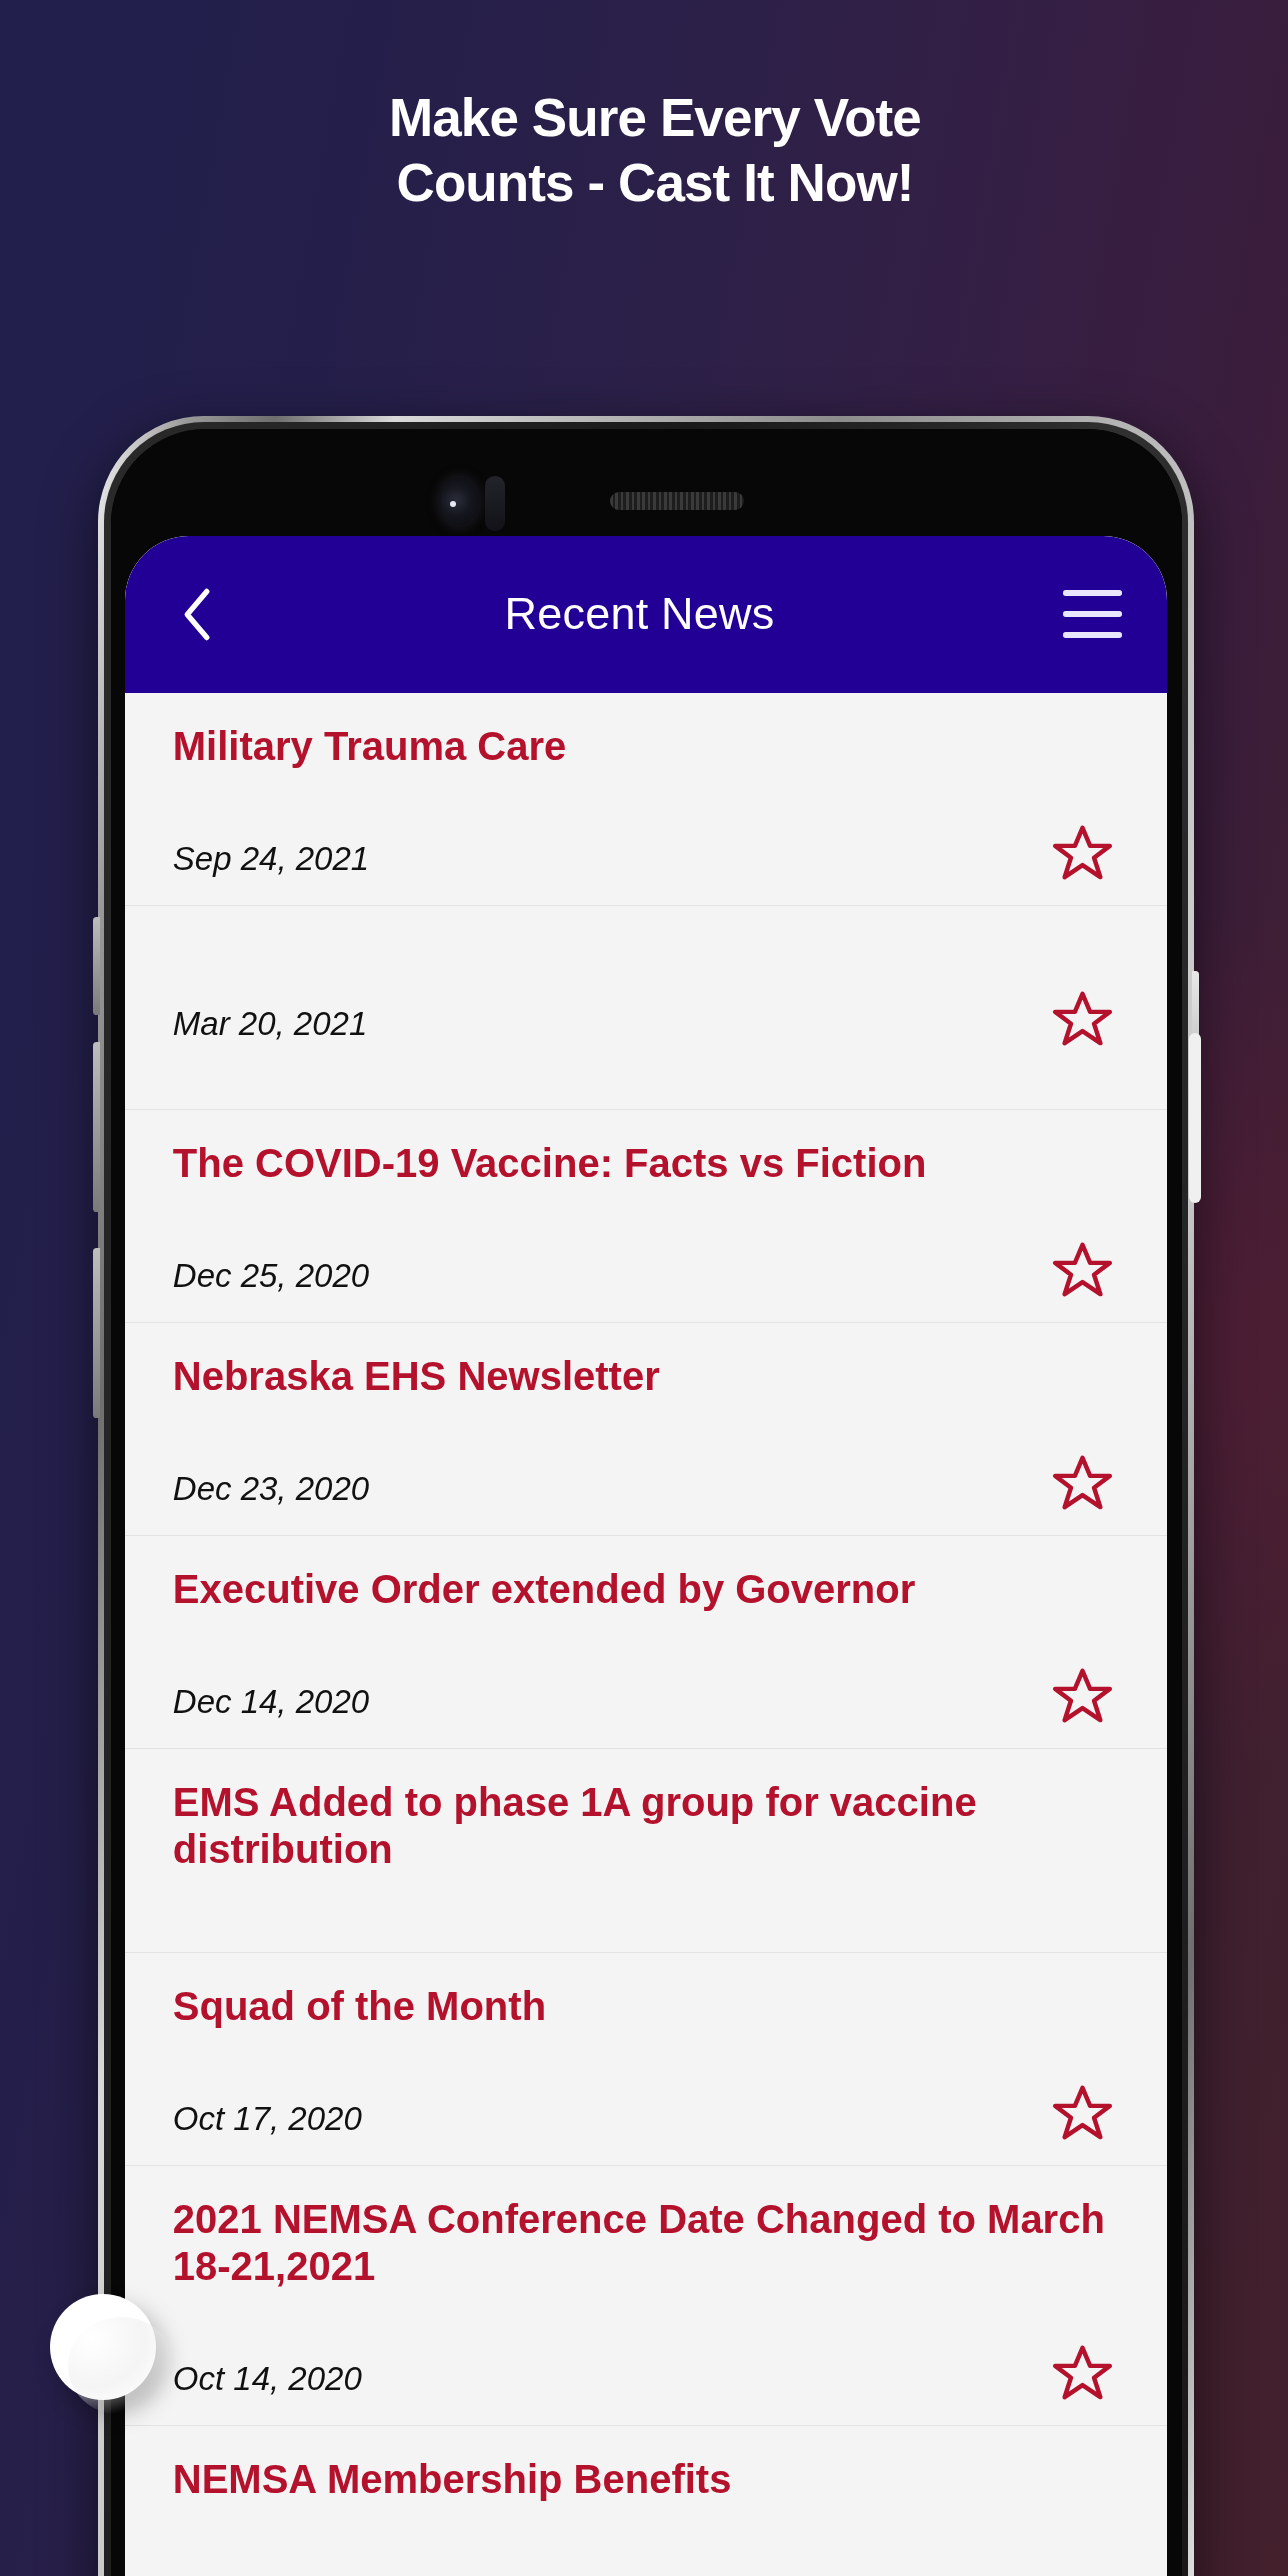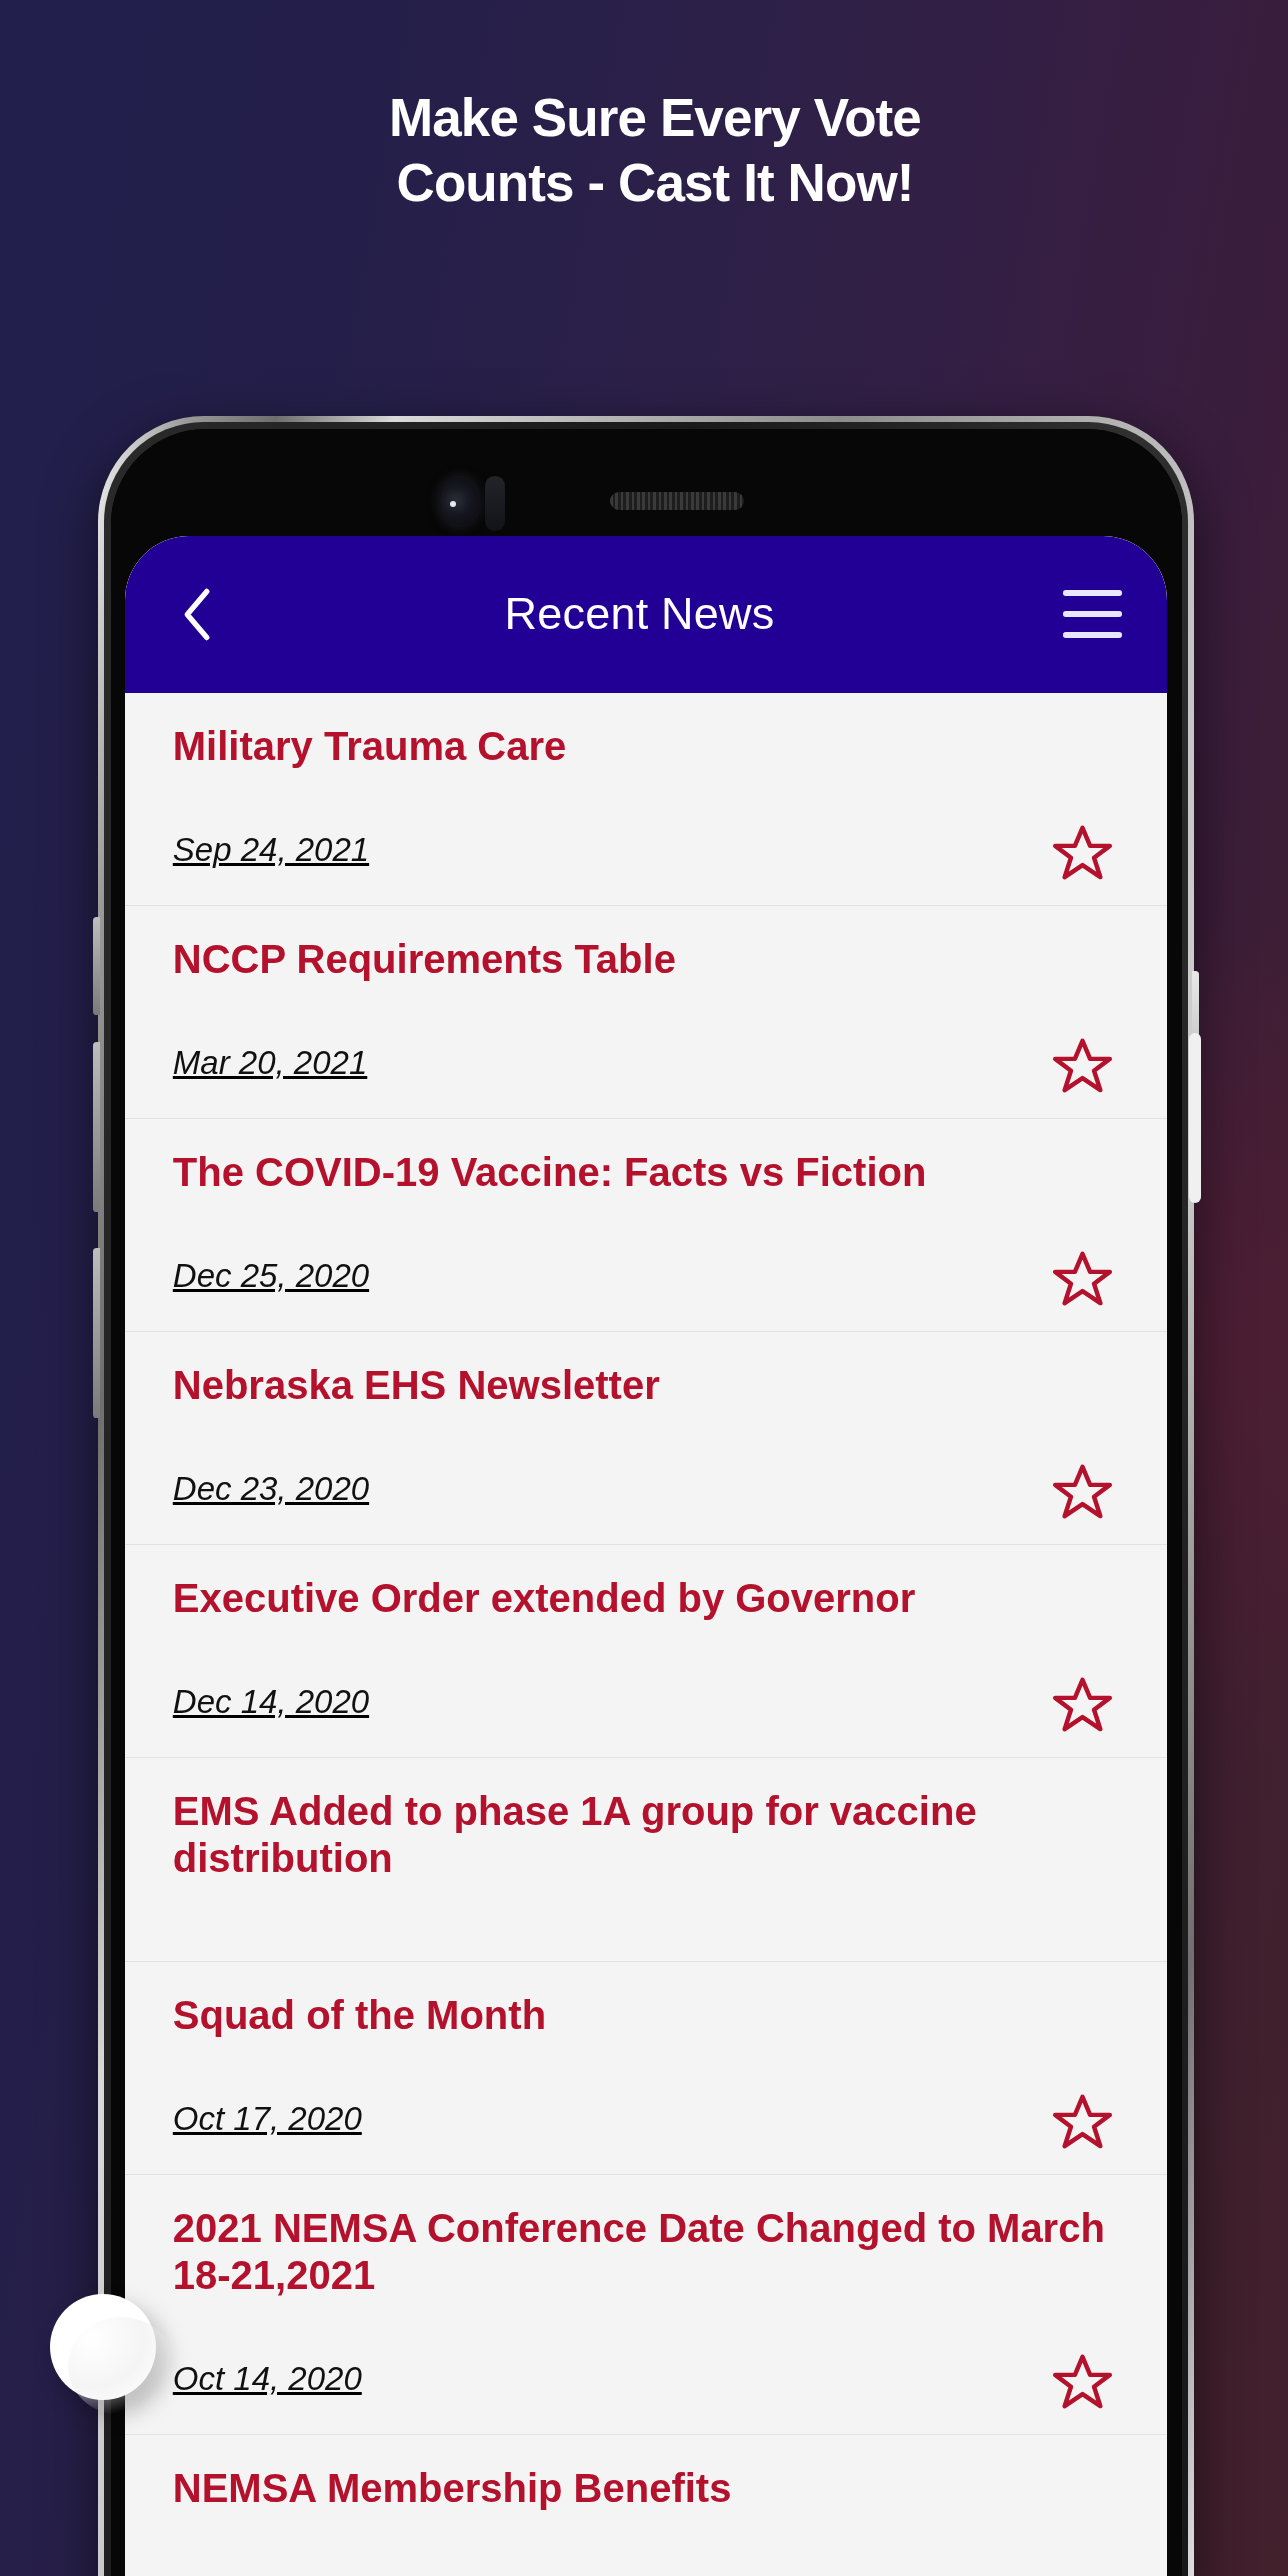--- a/index.html
+++ b/index.html
@@ -171,23 +171,22 @@
   }
   .news-title {
     color:#b4112c;
     font-size:40px;
     line-height:1.18;
     font-weight:700;
   }
   .news-bottom {
     margin-top:52px;
     display:flex;
-    align-items:center;
+    align-items:flex-end;
     justify-content:space-between;
-    text-decoration:underline;
   }
   .news-date {
     color:#111111;
     font-size:33px;
     font-style:italic;
     font-weight:400;
   }
   .star-btn {
     width:63px; height:63px;
     margin-right:5.4px;
@@ -279,21 +278,20 @@
             <div class="news-date">Sep 24, 2021</div>
             <div class="star-btn">
               <svg viewBox="0 0 24 24" width="63" height="63" fill="none">
                 <path d="M12 2.2 L14.9 9.1 L22.4 9.1 L16.4 13.6 L18.8 21 L12 16.4 L5.2 21 L7.6 13.6 L1.6 9.1 L9.1 9.1 Z" stroke="#b4112c" stroke-width="1.7" stroke-linejoin="round"></path>
               </svg>
             </div>
           </div>
         </div>
 
         <div class="news-row">
-          <div class="news-title">NCCP Requirements Table</div>
           <div class="news-bottom">
             <div class="news-date">Mar 20, 2021</div>
             <div class="star-btn">
               <svg viewBox="0 0 24 24" width="63" height="63" fill="none">
                 <path d="M12 2.2 L14.9 9.1 L22.4 9.1 L16.4 13.6 L18.8 21 L12 16.4 L5.2 21 L7.6 13.6 L1.6 9.1 L9.1 9.1 Z" stroke="#b4112c" stroke-width="1.7" stroke-linejoin="round"></path>
               </svg>
             </div>
           </div>
         </div>
 

